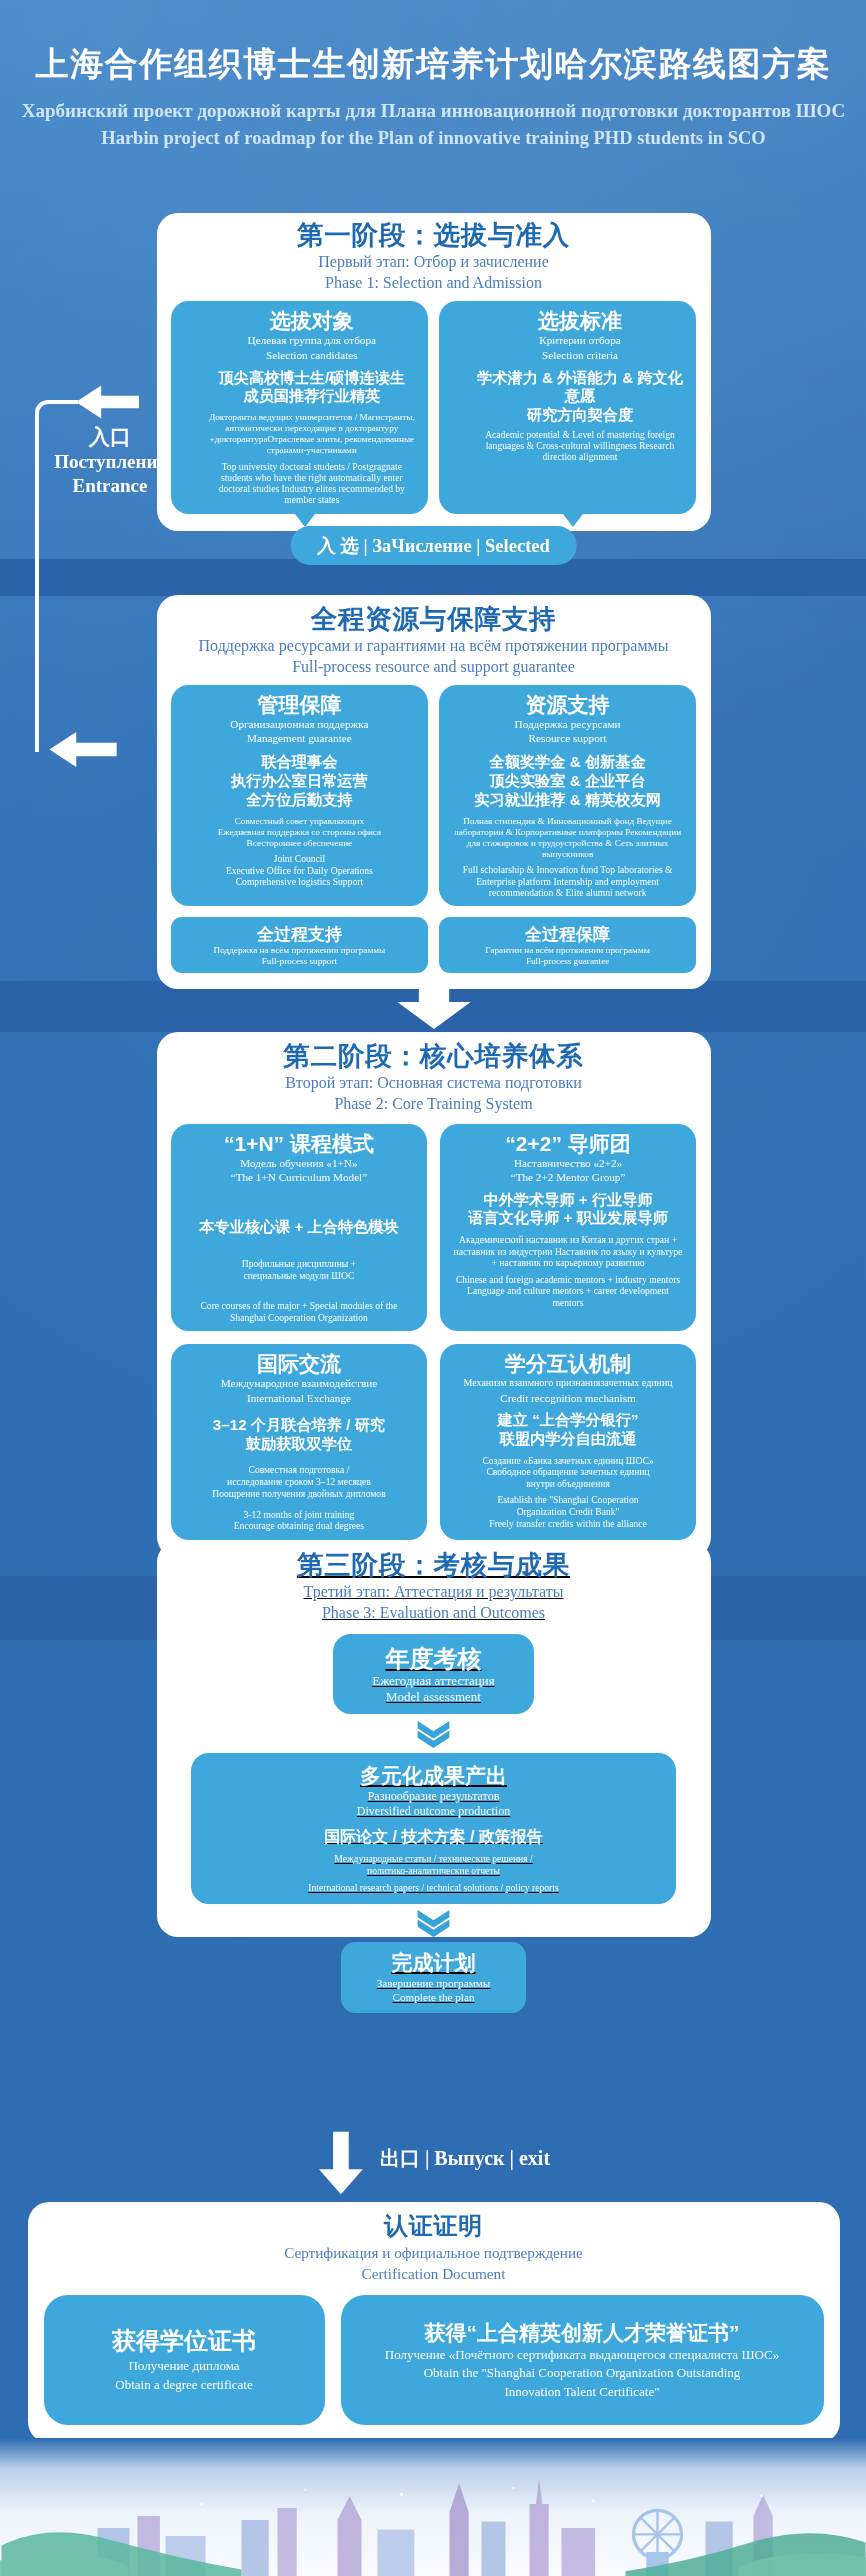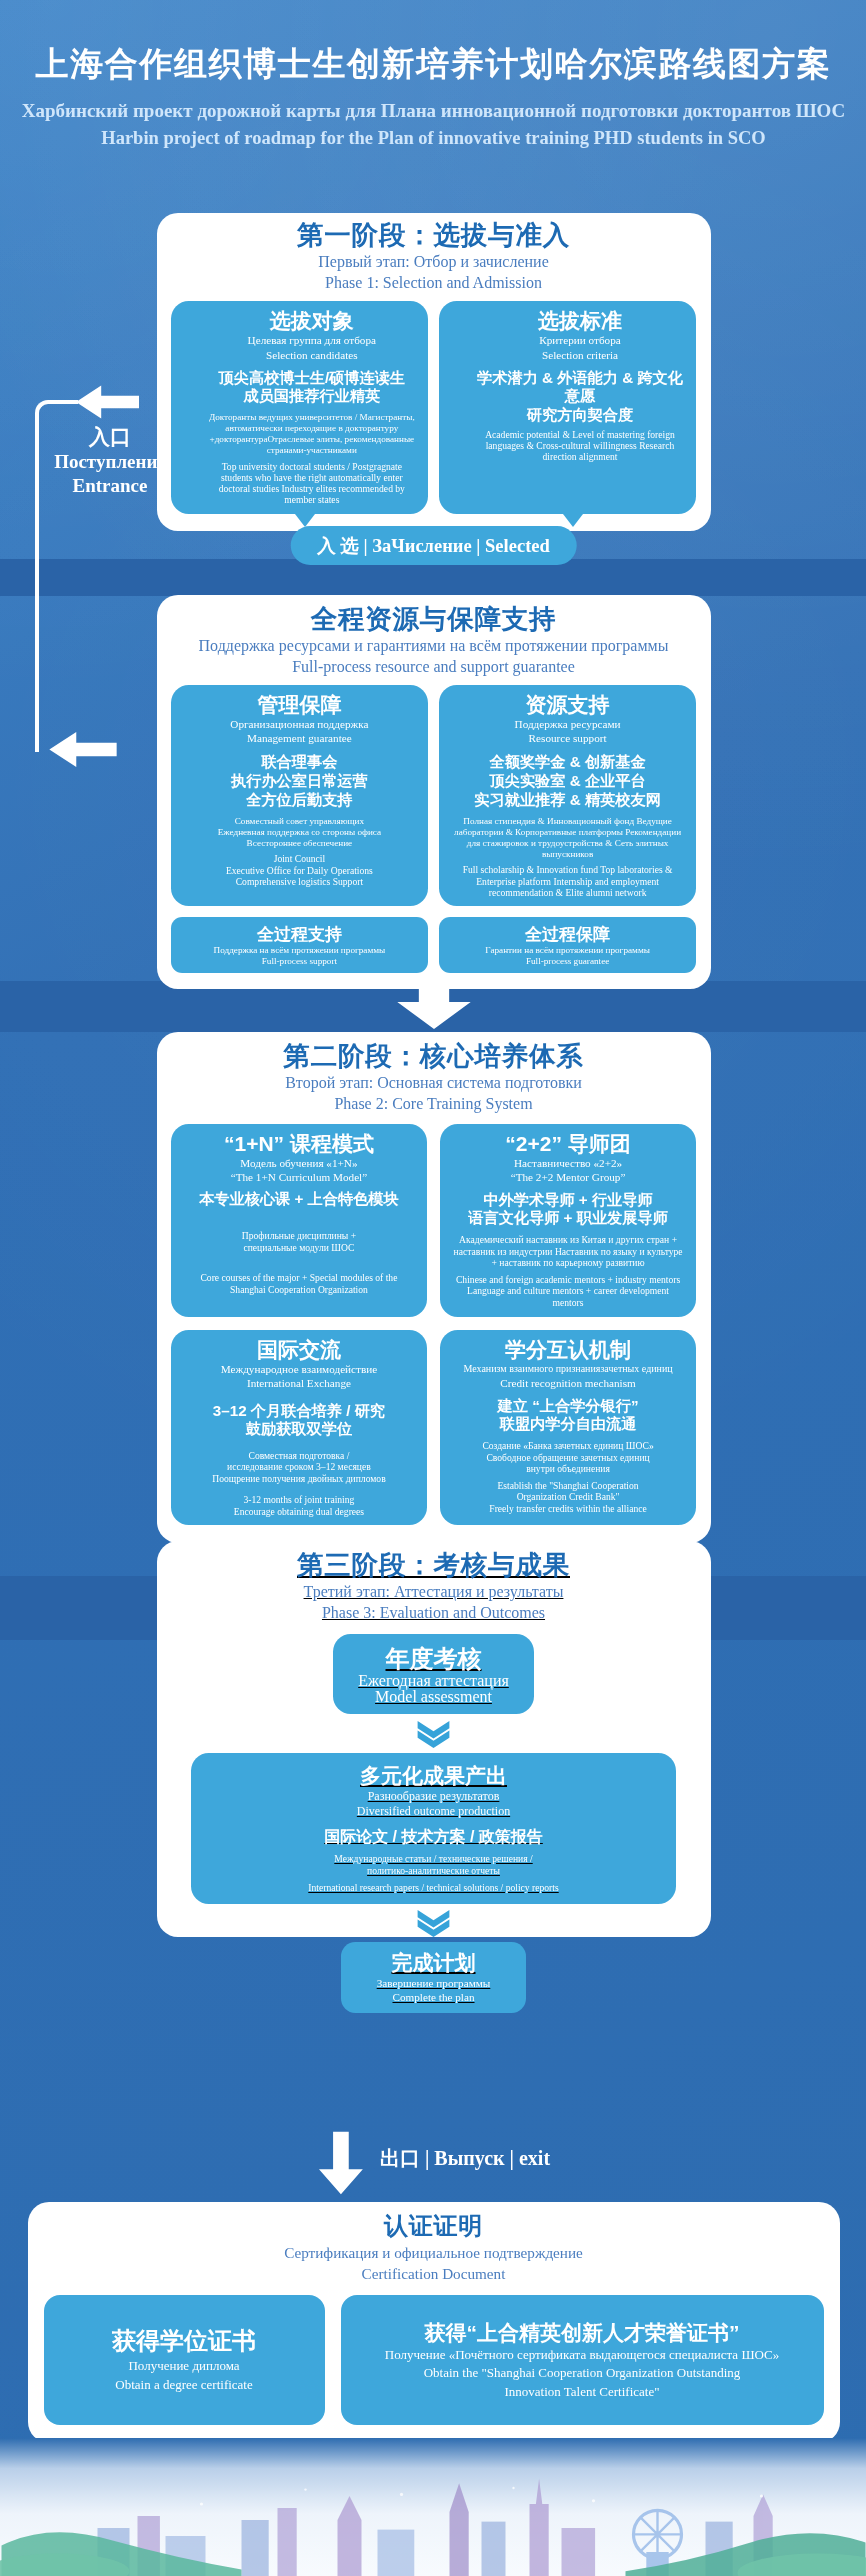--- a/index.html
+++ b/index.html
@@ -60,21 +60,21 @@
 
   .phase2-box{top:1032px;padding:8px 14.4px 17.7px;}
   .p2-grid{display:grid;grid-template-columns:1fr 1fr;gap:13px;margin-top:9.6px;}
   .p2-grid .c-bru,.p2-grid .c-ben{font-size:9.6px;line-height:11.6px;}
 
   .phase3-box{top:1541px;height:396px;padding:8px 14.4px;text-decoration:underline;}
   .step-card{position:relative;background:#3ea7db;border-radius:17.7px;color:#fff;
     box-sizing:border-box;margin:0 auto;text-align:center;}
   .step1{width:201px;margin-top:11.2px;padding:9.6px 8px;}
   .step1 .c-zh{font-size:24px;line-height:29px;}
-  .step1 .c-tru,.step1 .c-ten{font-size:16px;line-height:16px;}
+  .step1 .c-tru,.step1 .c-ten{font-size:13px;line-height:16px;}
   .step2{width:485px;margin-top:4.8px;padding:9.6px 11.2px;}
   .step2 .c-zh{font-size:21px;line-height:27px;}
   .step2 .c-tru,.step2 .c-ten{font-size:12px;line-height:15.2px;}
   .step2 .c-bzh{font-size:16px;line-height:21px;}
   .step2 .c-bru,.step2 .c-ben{font-size:9.6px;line-height:12px;}
   .step3{width:185px;margin-top:4.8px;padding:8px 12px;border-radius:14.4px;}
   .step3 .c-zh{font-size:21px;line-height:26px;}
   .step3 .c-tru,.step3 .c-ten{font-size:11.2px;line-height:14.4px;}
   .chev{width:39px;height:27px;margin:6.4px auto 4.8px;display:block;}
 
@@ -93,21 +93,21 @@
   
   .exit-row{position:absolute;top:2131px;left:50%;transform:translateX(-50%);
     display:flex;align-items:flex-start;gap:16px;}
   .exit-arrow{width:47px;height:64px;}
   .exit-label{margin-top:14.4px;color:#fff;font-family:"Liberation Serif","DejaVu Serif",serif;
     font-weight:700;font-size:20px;white-space:nowrap;}
 
   
   .cert-box{top:2202px;width:812px;padding:8px 16px 17.7px;}
   .cert-cards{display:flex;gap:16px;margin-top:11.2px;}
-  .cert-card{background:#3ea7db;border-radius:16px;color:#fff;box-sizing:border-box;
+  .cert-card{background:#3ea7db;border-radius:24px;color:#fff;box-sizing:border-box;
     text-align:center;padding:14.4px 11.2px;display:flex;flex-direction:column;justify-content:center;min-height:130px;}
   .cert-left{width:281px;}
   .cert-right{flex:1;}
   .cert-left .c-zh{font-size:24px;line-height:30.5px;}
   .cert-left .c-tru,.cert-left .c-ten{font-size:13px;line-height:19px;}
   .cert-right .c-zh{font-size:21px;line-height:27px;}
   .cert-right .c-tru,.cert-right .c-ten{font-size:13px;line-height:18.5px;white-space:pre-line;}
 
   
   .skyline{position:absolute;bottom:0;left:0;width:867px;height:138px;
@@ -218,21 +218,21 @@
 
   <div class="box phase2-box">
     <div class="hd-zh">第二阶段：核心培养体系</div>
     <div class="hd-ru">Второй этап: Основная система подготовки</div>
     <div class="hd-en">Phase 2: Core Training System</div>
     <div class="p2-grid">
       <div class="card">
         <div class="c-zh">“1+N” 课程模式</div>
         <div class="c-tru">Модель обучения «1+N»</div>
         <div class="c-ten">“The 1+N Curriculum Model”</div>
-        <div class="c-bzh" style="margin-top:6px;">本专业核心课 + 上合特色模块</div>
+        <div class="c-bzh" style="margin-top:34px;">本专业核心课 + 上合特色模块</div>
         <div class="c-bru" style="margin-top:21px;">Профильные дисциплины +
 специальные модули ШОС</div>
         <div class="c-ben" style="margin-top:19px;">Core courses of the major + Special modules of the Shanghai Cooperation Organization</div>
       </div>
       <div class="card">
         <div class="c-zh">“2+2” 导师团</div>
         <div class="c-tru">Наставничество «2+2»</div>
         <div class="c-ten">“The 2+2 Mentor Group”</div>
         <div class="c-bzh">中外学术导师 + 行业导师
 语言文化导师 + 职业发展导师</div>

